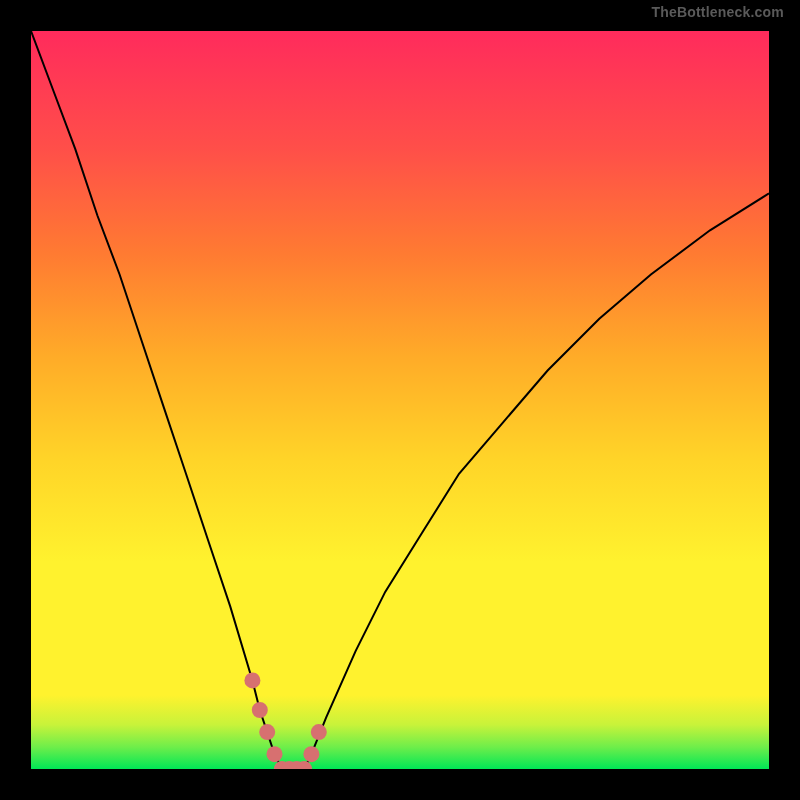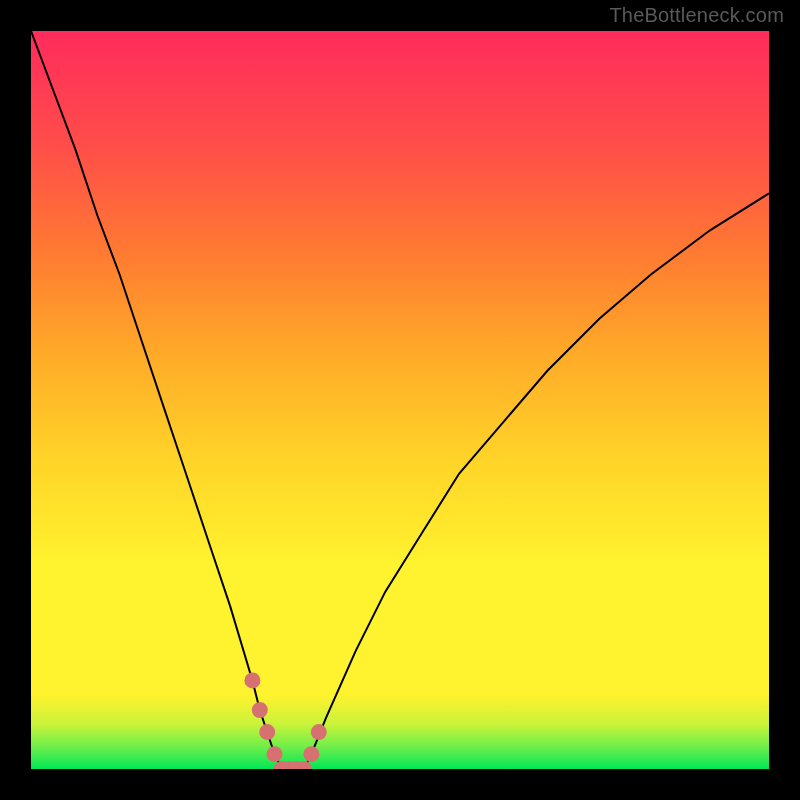--- a/index.html
+++ b/index.html
@@ -38,22 +38,22 @@
       #ff7a32 70%,
       #ff4f49 84%,
       #ff2b5c 100%
     );
   }
   .watermark {
     position: absolute;
     top: 4px;
     right: 16px;
     color: #5a5a5a;
-    font-size: 20px;
-    font-weight: 400;
+    font-size: 14px;
+    font-weight: 700;
     letter-spacing: 0.2px;
     text-align: center;
   }
   svg.curve {
     position: absolute;
     left: 0;
     top: 0;
     width: 738px;
     height: 738px;
   }

